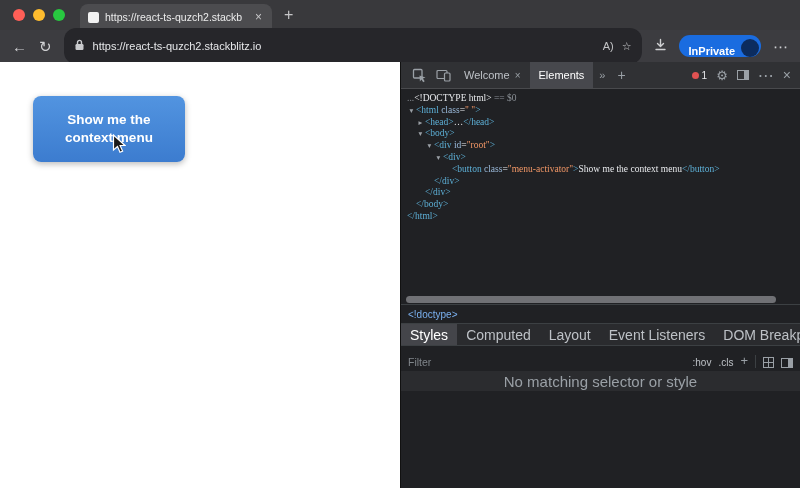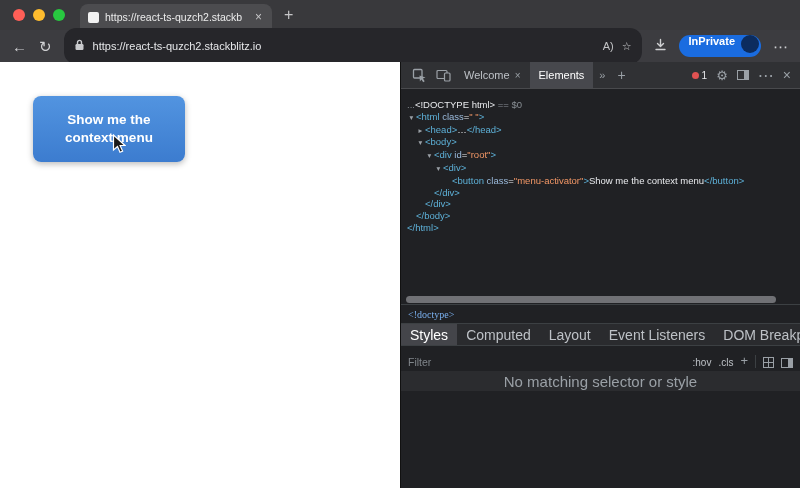--- a/index.html
+++ b/index.html
@@ -16,21 +16,21 @@
   .tab-title{flex:1;font-size:10.5px;color:#ececec;white-space:nowrap;overflow:hidden}
   .tab-close{font-size:12px;color:#c6c6c8;padding:0 2px}
   .newtab{font-size:16px;color:#c6c6c8;margin-left:12px}
 
   .navbar{height:32px;background:#3c3c40;display:flex;align-items:center;padding:0 12px;gap:12px}
   .nav-icon{color:#cfd0d2;font-size:15px;line-height:1}
   .addr{flex:1;height:36px;background:#26262a;border-radius:12px;display:flex;align-items:center;padding:0 10px;gap:8px;min-width:0}
   .url{font-size:11px;color:#e6e7e9;white-space:nowrap;overflow:hidden}
   .addr-spacer{flex:1}
   .mini{color:#c3c4c6;font-size:11px;white-space:nowrap}
-  .inprivate{height:22px;background:#1a6ce0;border-radius:12px;display:flex;align-items:flex-start;gap:6px;padding:0 2px 0 10px}
+  .inprivate{height:22px;background:#1a6ce0;border-radius:12px;display:flex;align-items:flex-end;gap:6px;padding:0 2px 0 10px}
   .inprivate-label{color:#fff;font-size:11px;font-weight:700}
   .avatar{width:18px;height:18px;border-radius:50%;background:#0c2c5e}
 
   
   .main{display:flex;height:426px}
   .page{width:400px;background:#fff;position:relative}
   .cta{position:absolute;left:33px;top:34px;width:152px;height:66px;border:none;border-radius:8px;
        background:linear-gradient(180deg,#5294e0,#3c7ccf);color:#fff;font-weight:700;font-size:13.5px;
        line-height:1.35;font-family:inherit;box-shadow:0 2px 6px rgba(0,0,0,.28);padding:0 16px;cursor:pointer}
   .cursor{position:absolute;left:112px;top:72px}
@@ -45,30 +45,30 @@
   .dt-more{color:#9aa0a6;font-size:11px;padding:0 6px}
   .dt-plus{color:#9aa0a6;font-size:14px;padding:0 6px}
   .dt-right{margin-left:auto;display:flex;align-items:center;gap:9px;padding-right:9px;color:#9aa0a6}
   .issue{display:flex;align-items:center;gap:3px;font-size:10px;color:#e8eaed}
   .issue-dot{width:7px;height:7px;border-radius:50%;background:#e05252;display:inline-block}
   .gear{font-size:13px}
   .dock-icon{width:12px;height:10px;border:1px solid #9aa0a6;display:inline-block;position:relative}
   .dock-icon::after{content:"";position:absolute;right:0;top:0;width:4px;height:100%;background:#9aa0a6}
   .dt-close{font-size:14px}
 
-  .tree{height:206px;min-height:206px;padding-top:10px;font-family:Liberation Sans, sans-serif;font-size:9.5px;line-height:11.8px;color:#e8eaed;overflow:hidden}
+  .tree{height:206px;min-height:206px;padding-top:4px;font-family:Liberation Serif, serif;font-size:9.5px;line-height:11.8px;color:#e8eaed;overflow:hidden}
   .tree-line{white-space:pre}
   .arrow{display:inline-block;width:9px;color:#9aa0a6;font-size:7.5px;text-align:center}
   .tk-t{color:#5db0d7}.tk-a{color:#9bbbdc}.tk-s{color:#f29766}.tk-p{color:#e8eaed}.tk-g{color:#8a9096}
 
   .hscroll{height:9px;min-height:9px;padding:1px 5px}
   .hscroll-thumb{height:7px;border-radius:3.5px;background:#707175;width:95%}
 
   .crumbbar{height:19px;min-height:19px;border-top:1px solid #3c4043;display:flex;align-items:center;padding-left:7px}
-  .crumb{font-family:Liberation Serif, serif;font-size:10px;color:#7ab0ef}
+  .crumb{font-family:Liberation Sans, sans-serif;font-size:10px;color:#7ab0ef}
 
   .styles-tabs{height:23px;min-height:23px;background:#2a2b2e;border-top:1px solid #3c4043;border-bottom:1px solid #3c4043;display:flex;align-items:stretch;color:#bdc1c6;font-size:14px}
   .stab{display:flex;align-items:center;padding:0 9px;white-space:nowrap}
   .stab.active{background:#44454a;color:#fff}
 
   .filterbar{height:22px;min-height:22px;display:flex;align-items:flex-end;padding:0 7px;gap:7px}
   .filter-input{flex:1;background:transparent;border:none;outline:none;font-size:10.5px;color:#bdc1c6;font-family:inherit;min-width:0}
   .filter-input::placeholder{color:#80868b}
   .pseudo{font-size:10px;color:#bdc1c6;white-space:nowrap}
   .plus{font-size:13px;color:#9aa0a6}

